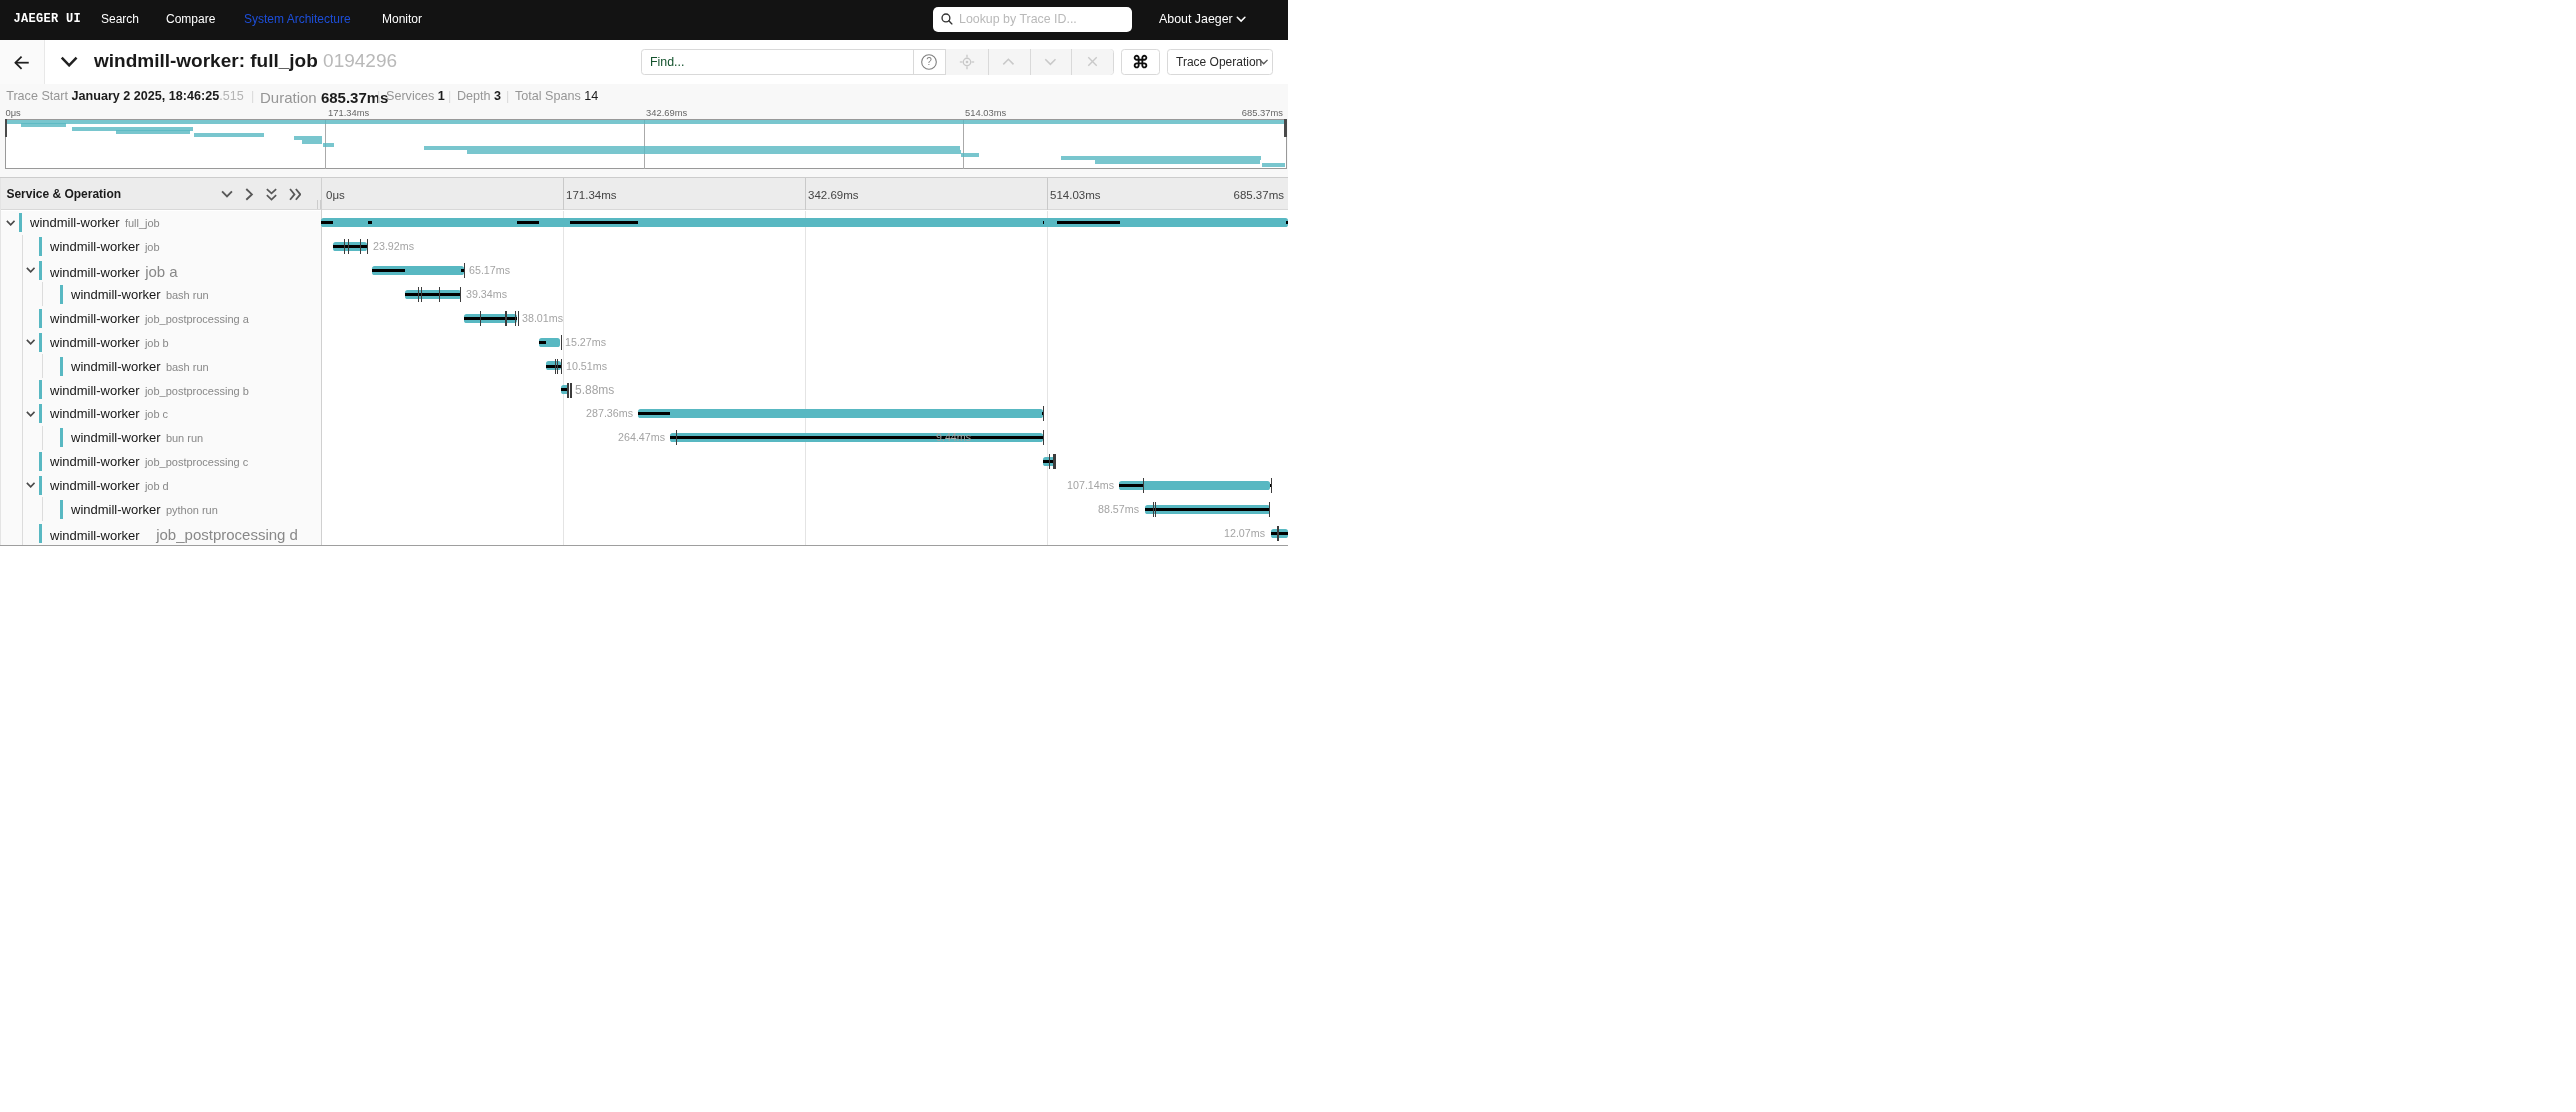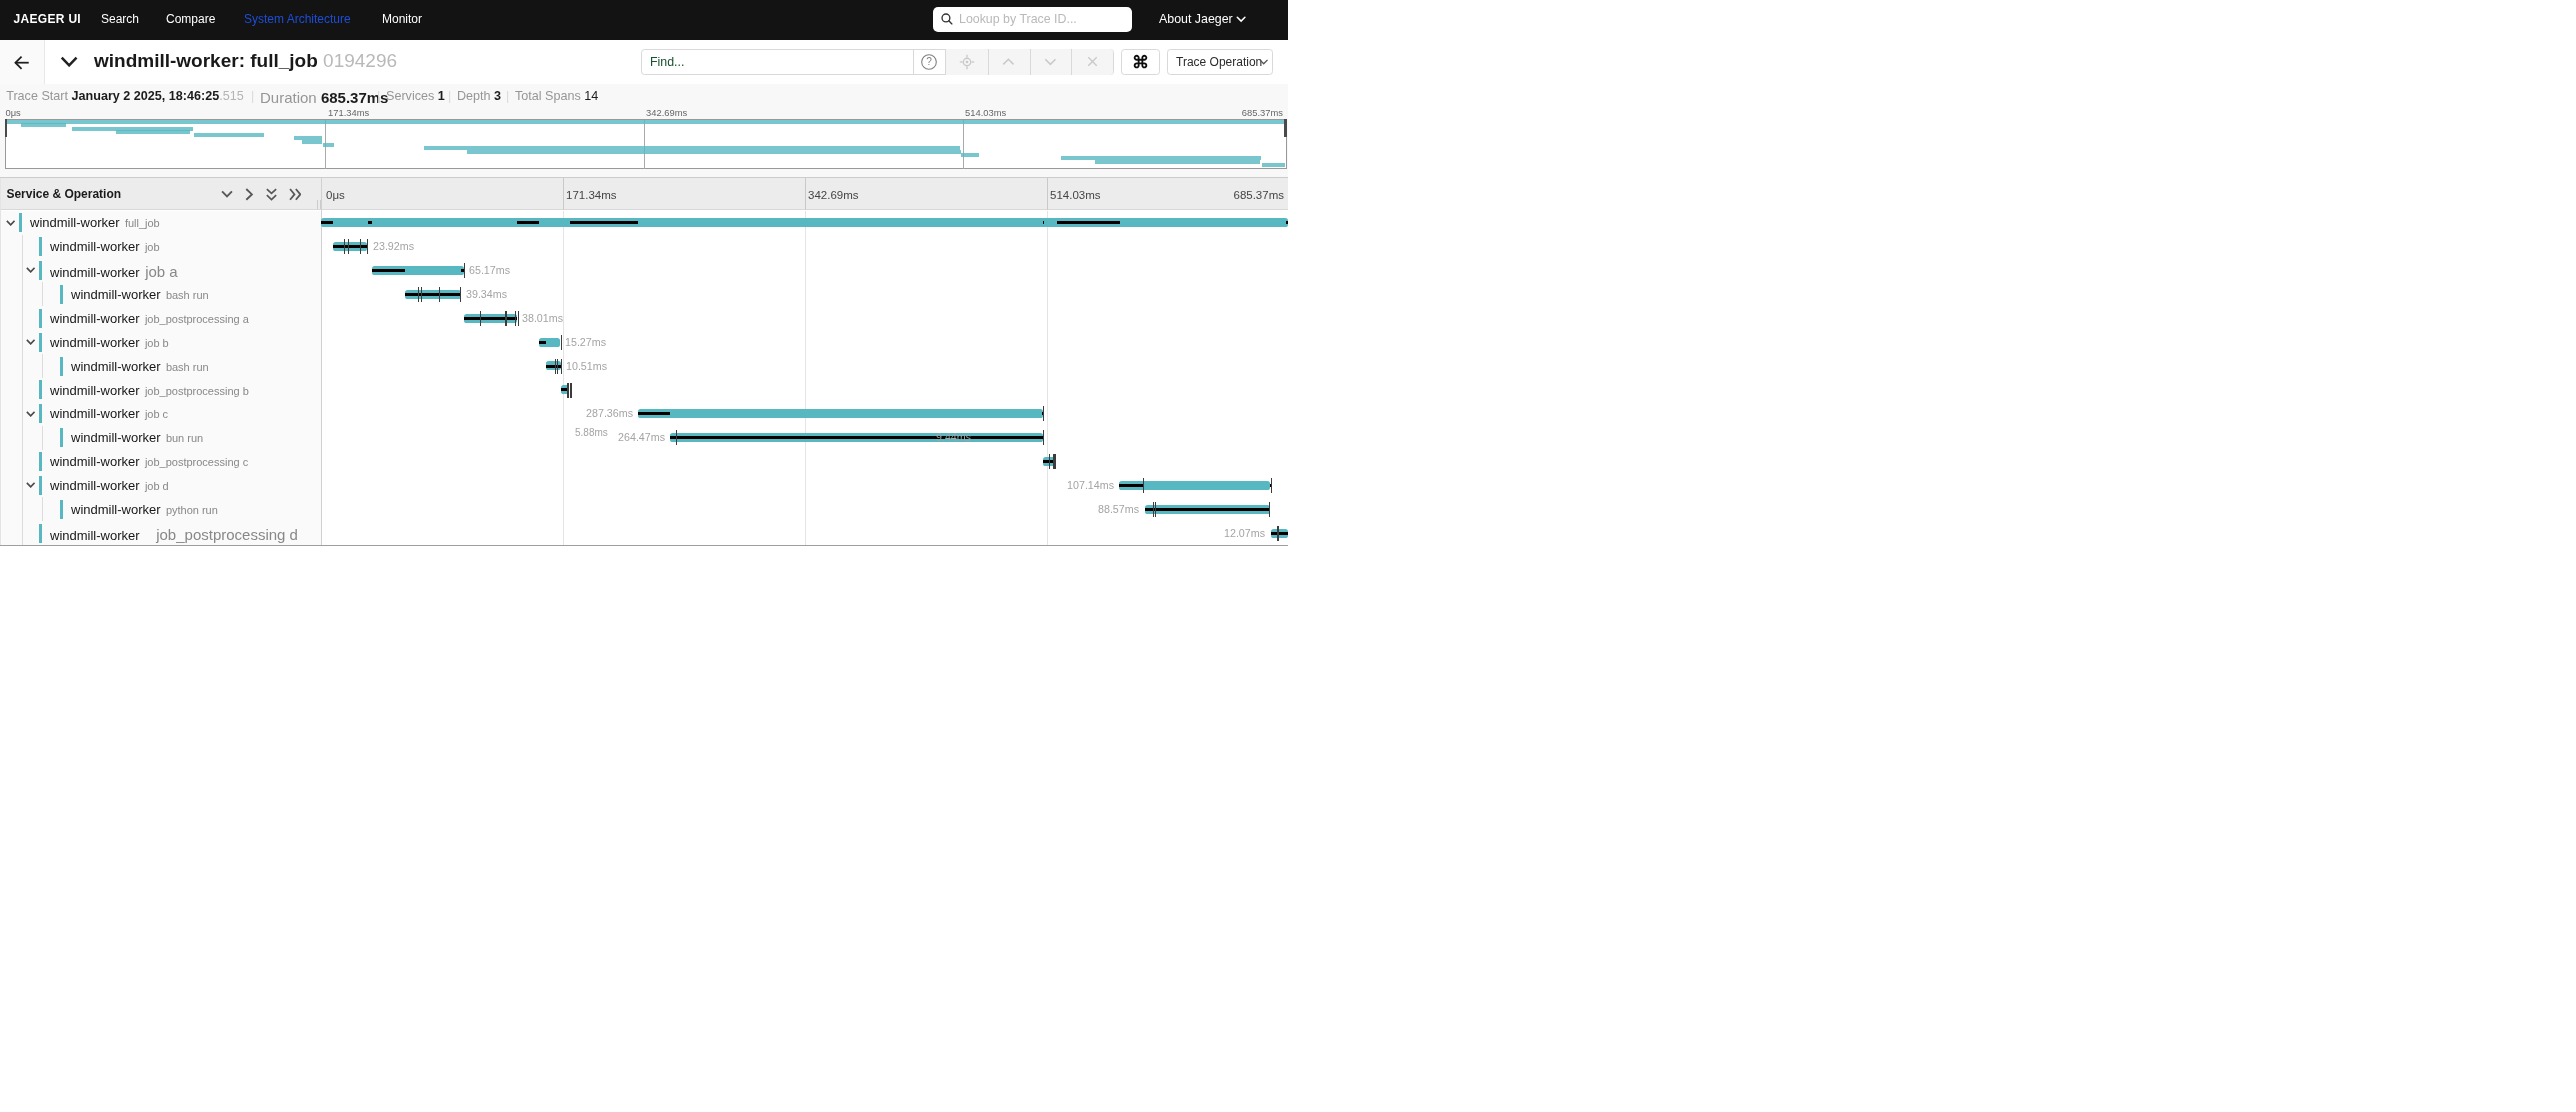--- a/index.html
+++ b/index.html
@@ -1,19 +1,19 @@
 <!DOCTYPE html>
 <html style="font-size:13.6px"><head><meta charset="utf-8"><style>
 *{margin:0;padding:0;box-sizing:border-box;}
 html,body{width:1288px;height:556px;overflow:hidden;background:#fff;font-family:"Liberation Sans",sans-serif;}
 .abs{position:absolute;}
 body{position:relative;}
 </style></head><body>
 <div class="abs" style="left:0;top:0;width:1288px;height:40px;background:#131313;"></div>
-<div class="abs" style="left:13.6px;top:12px;color:#fff;font-size:12px;font-weight:700;letter-spacing:0.3px;">JAEGER UI</div>
+<div class="abs" style="left:13.6px;top:12px;color:#fff;font-size:12px;font-weight:700;letter-spacing:0.3px;font-family:Liberation Mono, monospace;">JAEGER UI</div>
 <div class="abs" style="left:101px;top:12.4px;color:#fff;font-size:12px;">Search</div>
 <div class="abs" style="left:166px;top:12.4px;color:#fff;font-size:12px;">Compare</div>
 <div class="abs" style="left:244px;top:12.4px;color:#1d4ed8;font-size:12px;">System Architecture</div>
 <div class="abs" style="left:382px;top:12.4px;color:#fff;font-size:12px;">Monitor</div>
 <div class="abs" style="left:933px;top:6.8px;width:199px;height:25.6px;background:#fff;border-radius:5.1px;"></div>
 <svg class="abs" style="left:940px;top:12px;" width="13.6" height="13.6" viewBox="0 0 16 16">
     <circle cx="7" cy="7" r="4.6" fill="none" stroke="#333" stroke-width="1.6"></circle>
     <line x1="10.4" y1="10.4" x2="14" y2="14" stroke="#333" stroke-width="1.6" stroke-linecap="round"></line>
   </svg>
 <div class="abs" style="left:959px;top:12.4px;color:#b9b9b9;font-size:12.4px;">Lookup by Trace ID...</div>
@@ -215,21 +215,21 @@
 <div class="abs" style="left:561px;top:359px;width:0.9px;height:14.5px;background:#3c3c3c;"></div>
 <div class="abs" style="left:566px;top:360px;font-size:10.7px;color:#a4a4a4;">10.51ms</div>
 <div class="abs" style="left:39px;top:380px;width:3.4px;height:19px;background:#58b8c2;"></div>
 <div class="abs" style="left:50px;top:383px;font-size:13px;color:#161616;white-space:nowrap;">windmill-worker <span style="font-size:11px;color:#888;margin-left:1.7px;">job_postprocessing b</span></div>
 <div class="abs" style="left:561px;top:385px;width:8.3px;height:9px;background:#58b8c2;border-radius:2.6px;"></div>
 <div class="abs" style="left:561px;top:388px;width:8.3px;height:2.7px;background:#000;"></div>
 <div class="abs" style="left:567px;top:383px;width:0.9px;height:14.5px;background:#3c3c3c;"></div>
 <div class="abs" style="left:568px;top:383px;width:0.9px;height:14.5px;background:#3c3c3c;"></div>
 <div class="abs" style="left:570px;top:383px;width:0.9px;height:14.5px;background:#3c3c3c;"></div>
 <div class="abs" style="left:571px;top:383px;width:0.9px;height:14.5px;background:#3c3c3c;"></div>
-<div class="abs" style="left:575px;top:383px;font-size:10px;color:#a4a4a4;margin-top:44px;">5.88ms</div>
+<div class="abs" style="left:575px;top:383px;font-size:12px;color:#a4a4a4;">5.88ms</div>
 <svg class="abs" style="left:26px;top:411px;" width="9.4" height="6" viewBox="0 0 11 7">
     <path d="M1 1 L5.5 5.7 L10 1" fill="none" stroke="#4a4a4a" stroke-width="1.9"></path>
   </svg>
 <div class="abs" style="left:39px;top:404px;width:3.4px;height:19px;background:#58b8c2;"></div>
 <div class="abs" style="left:50px;top:406px;font-size:13px;color:#161616;white-space:nowrap;">windmill-worker <span style="font-size:11px;color:#888;margin-left:1.7px;">job c</span></div>
 <div class="abs" style="left:638px;top:409px;width:405px;height:9px;background:#58b8c2;border-radius:2.6px;"></div>
 <div class="abs" style="left:638px;top:412px;width:32px;height:2.7px;background:#000;"></div>
 <div class="abs" style="left:1042px;top:412px;width:1px;height:2.7px;background:#000;"></div>
 <div class="abs" style="left:1043px;top:406px;width:0.9px;height:14.5px;background:#3c3c3c;"></div>
 <div class="abs" style="left:531px;top:407px;width:102px;text-align:right;font-size:10.7px;color:#a4a4a4;">287.36ms</div>

